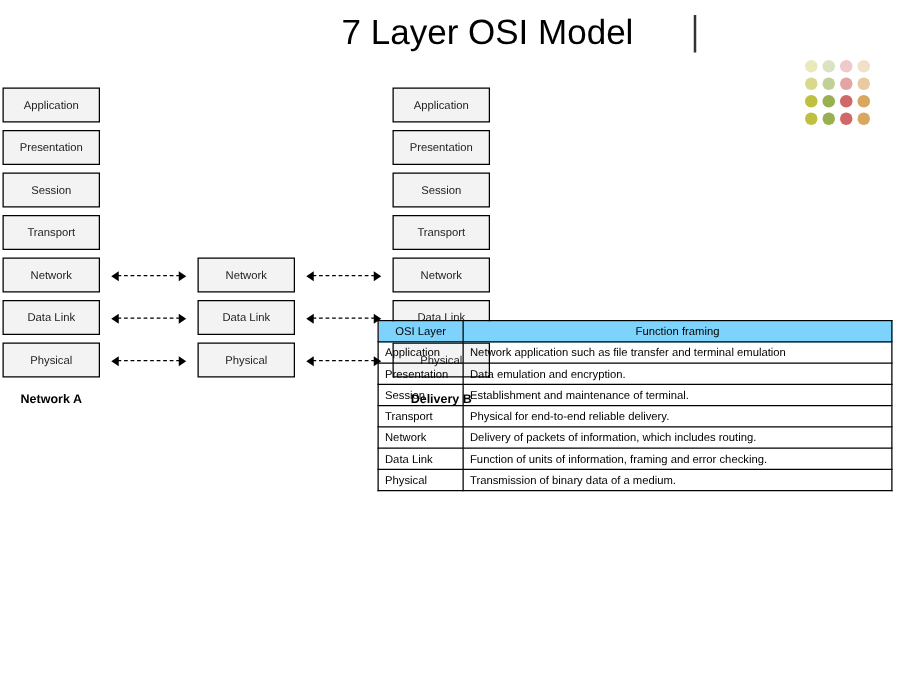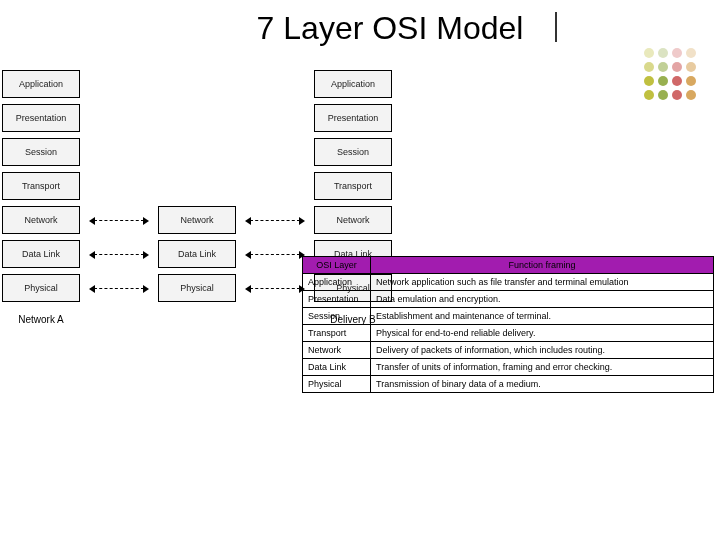--- a/index.html
+++ b/index.html
@@ -11,21 +11,21 @@
     font-family: Arial, Helvetica, sans-serif;
     position: relative;
     overflow: hidden;
   }
   .title {
     position: absolute;
     top: 10px;
     left: 0;
     right: 0;
     text-align: center;
-    font-size: 32px;
+    font-size: 28px;
     font-weight: 400;
     color: #000;
     padding-left: 60px;
   }
   .vline {
     position: absolute;
     top: 12px;
     width: 2px;
     height: 30px;
     background: #333;
@@ -79,41 +79,41 @@
     position: absolute;
     top: -4px;
     width: 0; height: 0;
     border-top: 4px solid transparent;
     border-bottom: 4px solid transparent;
   }
   .arrow-line::before { left: -5px; border-right: 6px solid #000; }
   .arrow-line::after { right: -5px; border-left: 6px solid #000; }
   .netlabel {
     font-size: 10px;
-    font-weight: normal;
+    font-weight: bold;
     margin-top: 6px;
   }
   .ftable {
     position: absolute;
     top: 256px;
     left: 302px;
     border-collapse: collapse;
     width: 412px;
     font-size: 9px;
   }
   .ftable th, .ftable td {
     border: 1px solid #000;
     padding: 3px 5px;
     text-align: left;
     vertical-align: top;
   }
   .ftable th {
     font-weight: 400;
     text-align: center;
-    background: #a21caf;
+    background: #7dd3fc;
   }
   .ftable td.lcol { width: 68px; }
 </style>
 </head>
 <body>
 
 <div class="vline" style="left:555px"></div>
 <div class="title">7 Layer OSI Model</div>
 
 <div class="dotgrid" id="dotgrid">
@@ -220,20 +220,20 @@
       <tr>
         <td class="lcol">Transport</td>
         <td>Physical for end-to-end reliable delivery.</td>
       </tr>
       <tr>
         <td class="lcol">Network</td>
         <td>Delivery of packets of information, which includes routing.</td>
       </tr>
       <tr>
         <td class="lcol">Data Link</td>
-        <td>Transfer of units of information, framing and error checking.</td>
+        <td>Function of units of information, framing and error checking.</td>
       </tr>
       <tr>
         <td class="lcol">Physical</td>
         <td>Transmission of binary data of a medium.</td>
       </tr>
     </tbody>
 </table>
 
 </body></html>

